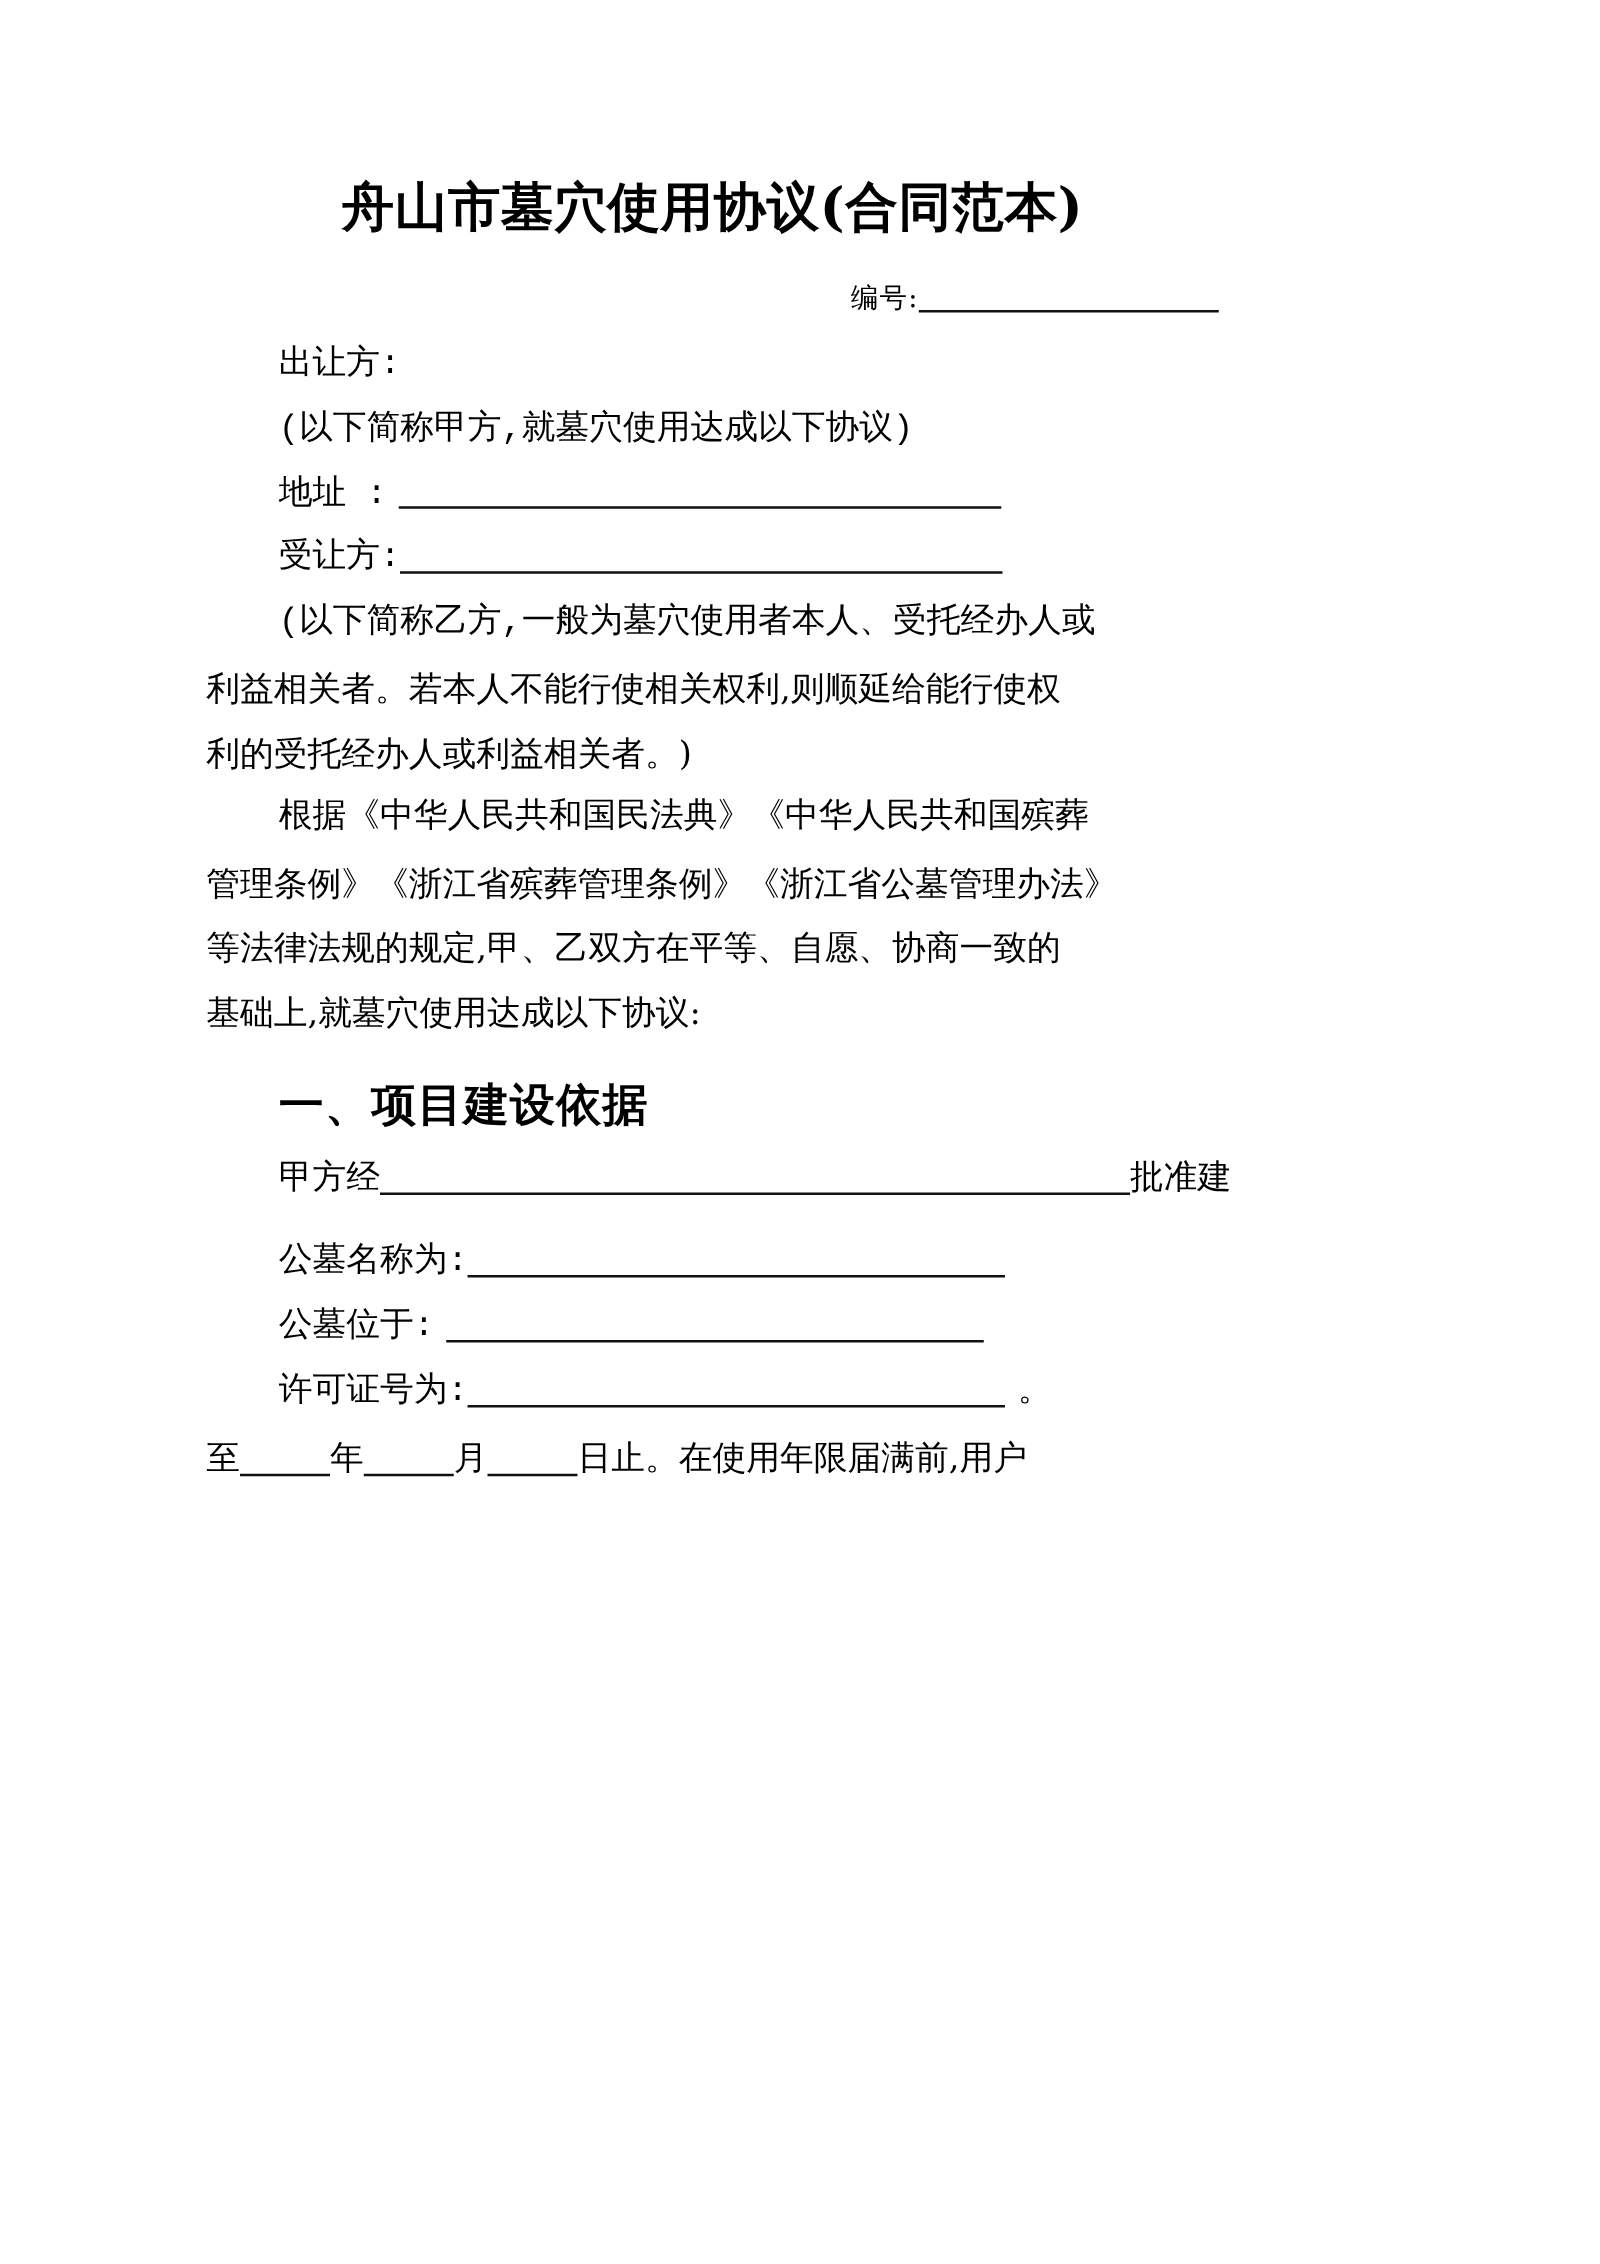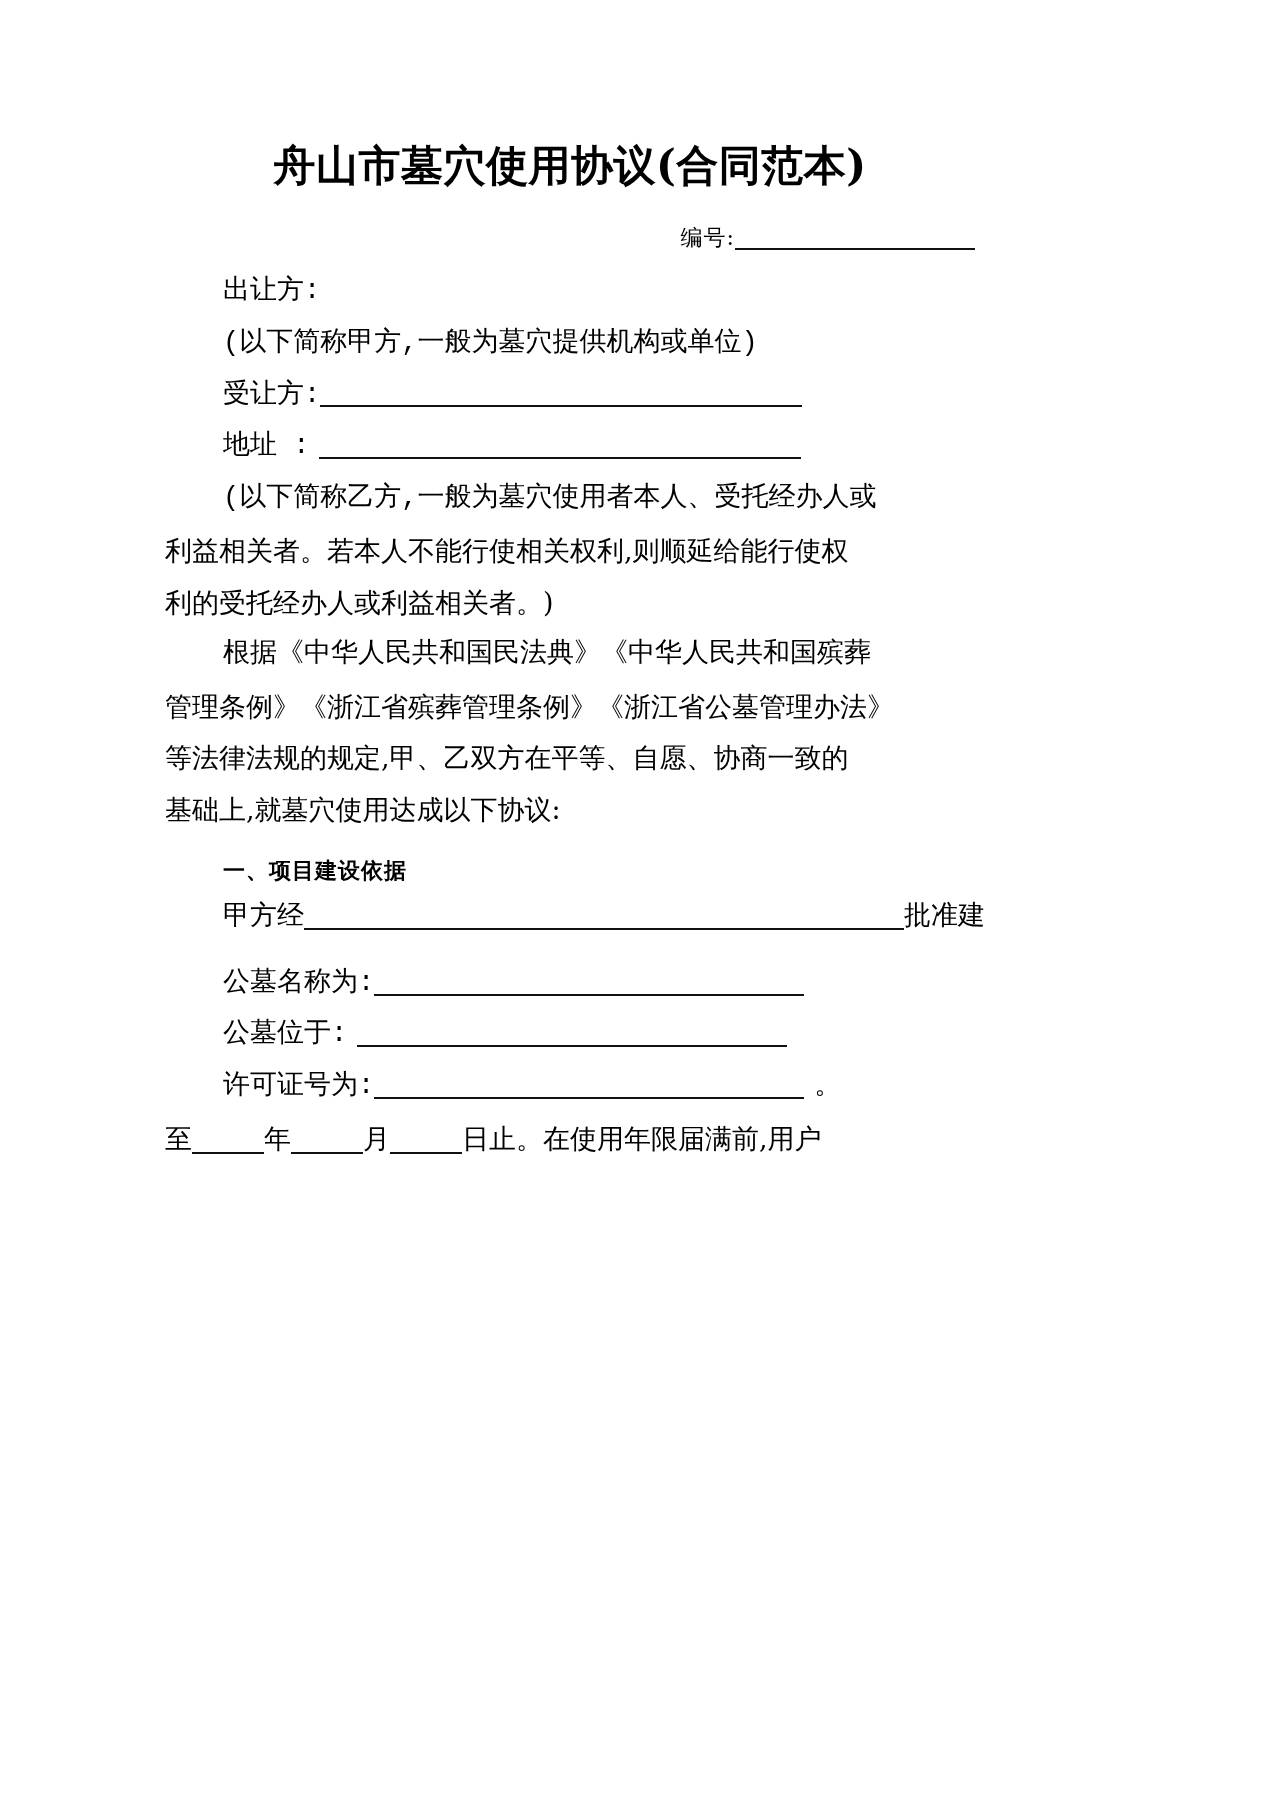--- a/index.html
+++ b/index.html
@@ -51,21 +51,21 @@
   .line {
     font-size: 27px;
     line-height: 1.92;
     white-space: nowrap;
   }
   .indent { padding-left: 58px; font-family: Liberation Mono, monospace; }
   .hang  { padding-left: 0; }
   .section-head {
     font-family: "DejaVu Sans", "Liberation Sans", sans-serif;
     font-weight: 700;
-    font-size: 22px;
+    font-size: 36px;
     line-height: 1.9;
     padding-left: 58px;
     letter-spacing: 1px;
   }
   
   .ul {
     display: inline-block;
     border-bottom: 2px solid #111111;
     height: 1.05em;
     vertical-align: -0.22em;
@@ -90,29 +90,29 @@
 
     <div class="serial-row">
       <span class="lbl">编号:</span><span class="ul ul-m"></span>
     </div>
 
     <div class="line indent blk">
       <span>出让方:</span>
     </div>
 
     <div class="line indent">
-      <span>(以下简称甲方,一般为墓穴提供机构或单位)</span>
+      <span>(以下简称甲方,就墓穴使用达成以下协议)</span>
+    </div>
+
+    <div class="line indent">
+      <span>地址 :</span><span class="gap-sm"></span><span class="ul ul-2xl"></span>
     </div>
 
     <div class="line indent">
       <span>受让方:</span><span class="ul ul-2xl"></span>
-    </div>
-
-    <div class="line indent">
-      <span>地址 :</span><span class="gap-sm"></span><span class="ul ul-2xl"></span>
     </div>
 
     <div class="line indent">
       <span>(以下简称乙方,一般为墓穴使用者本人、受托经办人或</span>
     </div>
     <div class="line hang">
       <span>利益相关者。若本人不能行使相关权利,则顺延给能行使权</span>
     </div>
     <div class="line hang">
       <span>利的受托经办人或利益相关者。)</span>

